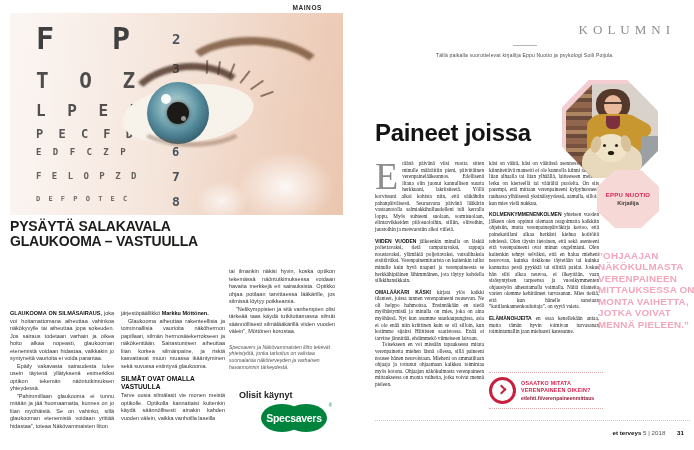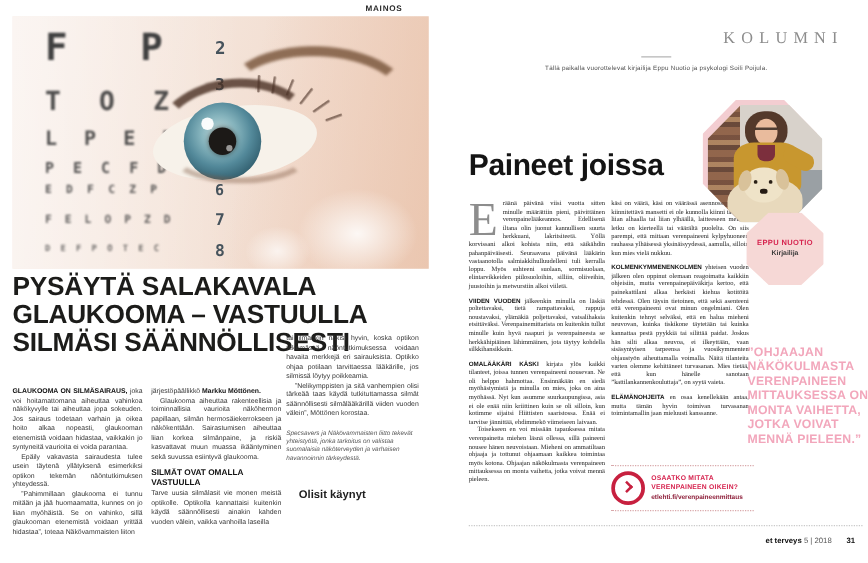--- a/index.html
+++ b/index.html
@@ -61,21 +61,21 @@
   .l4 { left:246px; top:64px; transform:rotate(55deg); height:16px; }
   .l5 { left:256px; top:74px; transform:rotate(70deg); }
   .l6 { left:196px; top:47px; transform:rotate(2deg); }
   .flare { position:absolute; left:228px; top:138px; width:96px; height:72px; border-radius:50%;
            background:radial-gradient(closest-side, rgba(255,255,255,.85), rgba(255,255,255,0)); }
   .flare2 { position:absolute; left:186px; top:168px; width:52px; height:40px; border-radius:50%;
             background:radial-gradient(closest-side, rgba(255,255,255,.7), rgba(255,255,255,0)); }
   .skin { position:absolute; inset:0;
           background:linear-gradient(100deg, rgba(0,0,0,0) 55%, rgba(238,205,185,.45) 72%, rgba(233,193,168,.7) 100%); }
 
-  #headline { left:10px; top:219px; width:336px; font-size:21px; font-weight:800;
+  #headline { left:10px; top:219px; width:336px; font-size:14px; font-weight:800;
               line-height:1.07; color:#1c1c1a; letter-spacing:-.2px; }
   #lead { left:10px; top:271px; width:221px; font-size:7.2px; line-height:1.42;
           color:#3c3c3c; font-weight:500; }
   .lcol { font-size:5.5px; line-height:7.5px; color:#333; text-align:justify; }
   #lcol1 { left:10px;  top:310px; width:104px; }
   #lcol2 { left:121px; top:310px; width:104px; }
   #lcol3 { left:229px; top:268px; width:106px; }
   .lcol b { color:#101010; }
   .ind { text-indent:7px; }
   .subhead { font-weight:bold; font-size:6.6px; line-height:7.6px; color:#111;
@@ -146,21 +146,21 @@
   .dog-nose { position:absolute; left:42px; top:67px; width:6px; height:4px;
               background:#241b14; border-radius:40%; }
 
   #author-badge { left:597px; top:170px; width:62px; height:58px; background:#f6d8d6;
     clip-path:polygon(29% 0%,71% 0%,100% 29%,100% 71%,71% 100%,29% 100%,0% 71%,0% 29%);
     display:flex; flex-direction:column; align-items:center; justify-content:center; gap:2px; }
   #author-name { font-size:6px; font-weight:bold; color:#d6244f; letter-spacing:.3px; }
   #author-role { font-size:5.5px; font-weight:bold; color:#3a3a3a; }
 
   #pull-quote { left:598px; top:250px; width:97px; font-size:9.8px; font-weight:bold;
-                color:#f2a6bb; line-height:1.17; letter-spacing:.2px;margin-top:27px; }
+                color:#f2a6bb; line-height:1.17; letter-spacing:.2px; }
 
   #callout { left:489px; top:372px; width:114px; padding:4px 0;
              border-top:1px dotted #d9a9ab; border-bottom:1px dotted #d9a9ab;
              display:flex; align-items:center; gap:5px; }
   #callout-icon { width:27px; height:27px; border:3.5px solid #c7203f; border-radius:50%;
                   background:#fff; position:relative; flex:0 0 auto; }
   #callout-icon .chev { position:absolute; left:6px; top:6px; width:7px; height:7px;
                         border-top:2.5px solid #c7203f; border-right:2.5px solid #c7203f;
                         transform:rotate(45deg); }
   #callout-text { display:flex; flex-direction:column; }
@@ -217,21 +217,20 @@
     <div class="lash l5"></div>
     <div class="lash l6"></div>
     <div class="brow"></div>
     <div class="flare"></div>
     <div class="flare2"></div>
   </div>
 
   <div class="abs" id="headline">
     <div>PYSÄYTÄ SALAKAVALA</div>
     <div>GLAUKOOMA – VASTUULLA</div>
-    <div>SILMÄSI SÄÄNNÖLLISESTI</div>
   </div>
 
 
   <div class="abs lcol" id="lcol1">
     <p><b>GLAUKOOMA ON SILMÄSAIRAUS,</b><span> joka voi hoitamattomana aiheuttaa vahinkoa näkökyvylle tai aiheuttaa jopa sokeuden. Jos sairaus todetaan varhain ja oikea hoito alkaa nopeasti, glaukooman etenemistä voidaan hidastaa, vaikkakin jo syntyneitä vaurioita ei voida parantaa.</span></p>
     <p class="ind">Epäily vakavasta sairaudesta tulee usein täytenä yllätyksenä esimerkiksi optikon tekemän näöntutkimuksen yhteydessä.</p>
     <p class="ind">”Pahimmillaan glaukooma ei tunnu mitään ja jää huomaamatta, kunnes on jo liian myöhäistä. Se on vahinko, sillä glaukooman etenemistä voidaan yrittää hidastaa”, toteaa Näkövammaisten liiton</p>
   </div>
 
   <div class="abs lcol" id="lcol2">
@@ -242,20 +241,26 @@
   </div>
 
   <div class="abs lcol" id="lcol3">
     <p>tai ilmankin näkisi hyvin, koska optikon tekemässä näöntutkimuksessa voidaan havaita merkkejä eri sairauksista. Optikko ohjaa potilaan tarvittaessa lääkärille, jos silmissä löytyy poikkeamia.</p>
     <p class="ind">”Nelikymppisten ja sitä vanhempien olisi tärkeää taas käydä tutkituttamassa silmät säännöllisesti silmälääkärillä viiden vuoden välein”, Möttönen korostaa.</p>
     <p class="note">Specsavers ja Näkövammaisten liitto tekevät yhteistyötä, jonka tarkoitus on valistaa suomalaisia näköterveyden ja varhaisen havannoinnin tärkeydestä.</p>
   </div>
 
   <div class="abs" id="cta">Olisit käynyt</div>
 
+  <div class="abs" id="specs-logo">
+    <div class="ell ellL"></div>
+    <div class="ell ellR"></div>
+    <div id="specs-text">Specsavers</div>
+    <div id="specs-reg">®</div>
+  </div>
 
   <div class="abs" id="kicker">KOLUMNI</div>
   <div class="abs" id="kicker-rule"></div>
   <div class="abs" id="kicker-sub">Tällä paikalla vuorottelevat kirjailija Eppu Nuotio ja psykologi Soili Poijula.</div>
 
   <div class="abs" id="col-title">Paineet joissa</div>
 
   <div class="abs rcol" id="rcolA">
     <p><span class="dropcap">E</span><span>räänä päivänä viisi vuotta sitten minulle määrättiin pieni, päivittäinen verenpainelääkeannos. Edellisenä iltana olin juonut kannullisen suurta herkkuani, lakritsiteetä. Yöllä korvissani alkoi kohista niin, että säikähdin pahanpäiväisesti. Seuraavana päivänä lääkärin vastaanotolla salmiakkihulluudelleni tuli kerralla loppu. Myös suhteeni suolaan, sormisuolaan, elintarvikkeiden piilosuoloihin, silliin, oliiveihin, juustoihin ja metwurstiin alkoi viiletä.</span></p>
     <p class="sect"><b>VIIDEN VUODEN</b><span> jälkeenkin minulla on läskiä poltettavaksi, tietä rampattavaksi, rappuja noustavaksi, ylämäkiä poljettavaksi, vatsalihaksia etsittäväksi. Verenpainemittarista on kuitenkin tullut minulle kuin hyvä naapuri ja verenpaineesta se herkkähipiäinen lähimmäinen, jota täytyy kohdella silkkihansikkain.</span></p>

